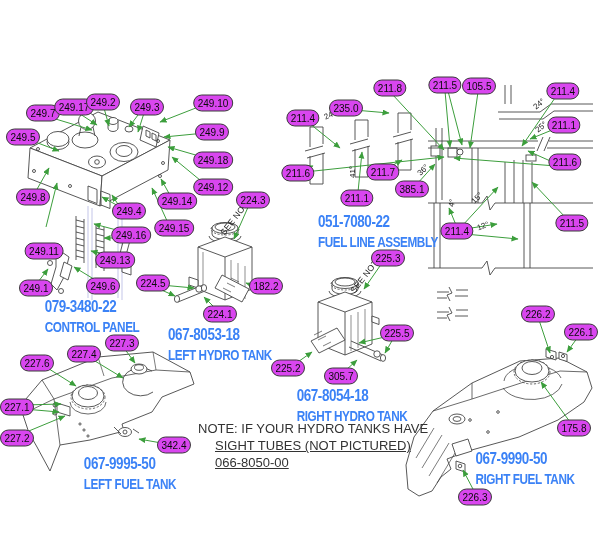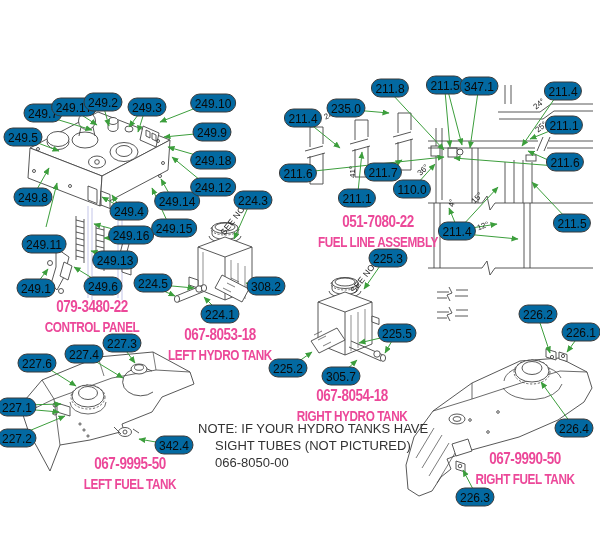--- a/index.html
+++ b/index.html
@@ -5,31 +5,31 @@
   :root{ --arrow:#3C9E3C; --line:#454545; --spring:#a9aede; }
   html,body{margin:0;padding:0;background:#fff;}
   .canvas{position:relative;width:600px;height:560px;background:#fff;overflow:hidden;
           font-family:"Liberation Sans",sans-serif;}
   .canvas svg{position:absolute;left:0;top:0;z-index:1;}
   .art{stroke:var(--line);}
   .spring-lines{stroke:var(--spring);}
   .arrows path{stroke:var(--arrow);fill:none;stroke-width:1;}
   .ah-tri{fill:var(--arrow);}
   .callout{position:absolute;transform:translate(-50%,-50%);border:1.2px solid #3a3a3a;
-           border-radius:10px;background:#0369a1;font-size:12px;line-height:1;
+           border-radius:10px;background:#d946ef;font-size:10px;line-height:1;
            padding:2.5px 3.5px;color:#0a0a0a;white-space:nowrap;z-index:3;}
   .angle{position:absolute;font-size:8px;color:#1a1a1a;white-space:nowrap;z-index:2;}
   .seenote{position:absolute;font-size:8.5px;color:#1a1a1a;white-space:nowrap;z-index:2;letter-spacing:.3px;}
-  .plabel{position:absolute;transform:translate(-50%,0);text-align:center;color:#ec4899;
+  .plabel{position:absolute;transform:translate(-50%,0);text-align:left;color:#3b82f6;
           white-space:nowrap;z-index:2;}
   .plabel .inner{transform:scale(.84,1.06);transform-origin:50% 0;}
   .pnum{font-weight:bold;font-size:16px;line-height:18px;letter-spacing:-.5px;}
   .pname{font-weight:bold;font-size:14px;line-height:15px;letter-spacing:-.5px;margin-top:3px;}
   .note{position:absolute;left:198px;top:420px;font-size:13px;color:#333;line-height:17px;z-index:2;}
-  .note .ind{padding-left:17px;}
+  .note .ind{padding-left:17px;text-decoration:underline;}
 </style>
 </head>
 <body>
 
 <div class="canvas">
 
   <svg width="600" height="560" viewBox="0 0 600 560">
     <defs>
       <marker id="ah" markerWidth="8" markerHeight="7" refX="6.5" refY="3" orient="auto">
         <path class="ah-tri" d="M0,0 L7,3 L0,6 Z"></path>
@@ -246,51 +246,51 @@
       <path d="M474,491 L463,470" marker-end="url(#ah)"></path>
     </g>
   </svg>
 
   <div class="callout" style="left:43px;top:113px">249.7</div>
   <div class="callout" style="left:74px;top:107px">249.17</div>
   <div class="callout" style="left:103px;top:102px">249.2</div>
   <div class="callout" style="left:147px;top:107px">249.3</div>
   <div class="callout" style="left:23px;top:137px">249.5</div>
   <div class="callout" style="left:33px;top:197px">249.8</div>
-  <div class="callout" style="left:44px;top:244px">249.11</div>
+  <div class="callout" style="left:44px;top:251px">249.11</div>
   <div class="callout" style="left:129px;top:211px">249.4</div>
   <div class="callout" style="left:131px;top:235px">249.16</div>
   <div class="callout" style="left:115px;top:260px">249.13</div>
   <div class="callout" style="left:36px;top:288px">249.1</div>
   <div class="callout" style="left:103px;top:286px">249.6</div>
   <div class="callout" style="left:177px;top:201px">249.14</div>
   <div class="callout" style="left:174px;top:228px">249.15</div>
   <div class="callout" style="left:213px;top:103px">249.10</div>
   <div class="callout" style="left:212px;top:132px">249.9</div>
   <div class="callout" style="left:213px;top:160px">249.18</div>
   <div class="callout" style="left:213px;top:187px">249.12</div>
 
   <div class="callout" style="left:253px;top:200px">224.3</div>
   <div class="callout" style="left:153px;top:283px">224.5</div>
-  <div class="callout" style="left:266px;top:286px">308.2</div>
+  <div class="callout" style="left:266px;top:286px">182.2</div>
   <div class="callout" style="left:220px;top:314px">224.1</div>
   <span class="seenote" style="left:236px;top:216px;transform:translate(-50%,-50%) rotate(-52deg)">SEE NOTE</span>
 
   <div class="callout" style="left:346px;top:108px">235.0</div>
   <div class="callout" style="left:303px;top:118px">211.4</div>
   <div class="callout" style="left:390px;top:88px">211.8</div>
   <div class="callout" style="left:445px;top:85px">211.5</div>
-  <div class="callout" style="left:479px;top:86px">347.1</div>
+  <div class="callout" style="left:479px;top:86px">105.5</div>
   <div class="callout" style="left:563px;top:91px">211.4</div>
   <div class="callout" style="left:564px;top:125px">211.1</div>
   <div class="callout" style="left:565px;top:162px">211.6</div>
   <div class="callout" style="left:298px;top:173px">211.6</div>
   <div class="callout" style="left:383px;top:172px">211.7</div>
   <div class="callout" style="left:357px;top:198px">211.1</div>
-  <div class="callout" style="left:412px;top:189px">110.0</div>
+  <div class="callout" style="left:412px;top:189px">385.1</div>
   <div class="callout" style="left:457px;top:231px">211.4</div>
   <div class="callout" style="left:572px;top:223px">211.5</div>
   <span class="angle" style="left:330px;top:115px;transform:translate(-50%,-50%) rotate(-25deg)">24°</span>
   <span class="angle" style="left:352px;top:172px;transform:translate(-50%,-50%) rotate(-90deg)">41°</span>
   <span class="angle" style="left:423px;top:170px;transform:translate(-50%,-50%) rotate(-45deg)">36°</span>
   <span class="angle" style="left:539px;top:104px;transform:translate(-50%,-50%) rotate(-40deg)">24°</span>
   <span class="angle" style="left:541px;top:127px;transform:translate(-50%,-50%) rotate(-40deg)">25°</span>
   <span class="angle" style="left:452px;top:203px;transform:translate(-50%,-50%) rotate(-80deg)">4°</span>
   <span class="angle" style="left:477px;top:198px;transform:translate(-50%,-50%) rotate(-45deg)">15°</span>
   <span class="angle" style="left:483px;top:226px;transform:translate(-50%,-50%) rotate(-20deg)">12°</span>
@@ -303,21 +303,21 @@
 
   <div class="callout" style="left:122px;top:343px">227.3</div>
   <div class="callout" style="left:84px;top:354px">227.4</div>
   <div class="callout" style="left:37px;top:363px">227.6</div>
   <div class="callout" style="left:17px;top:407px">227.1</div>
   <div class="callout" style="left:17px;top:438px">227.2</div>
   <div class="callout" style="left:174px;top:445px">342.4</div>
 
   <div class="callout" style="left:538px;top:314px">226.2</div>
   <div class="callout" style="left:581px;top:332px">226.1</div>
-  <div class="callout" style="left:574px;top:428px">226.4</div>
+  <div class="callout" style="left:574px;top:428px">175.8</div>
   <div class="callout" style="left:475px;top:497px">226.3</div>
 
   <div class="plabel" style="left:92px;top:297px">
     <div class="inner">
       <div class="pnum">079-3480-22</div>
       <div class="pname">CONTROL PANEL</div>
     </div>
   </div>
   <div class="plabel" style="left:220px;top:325px">
     <div class="inner">

